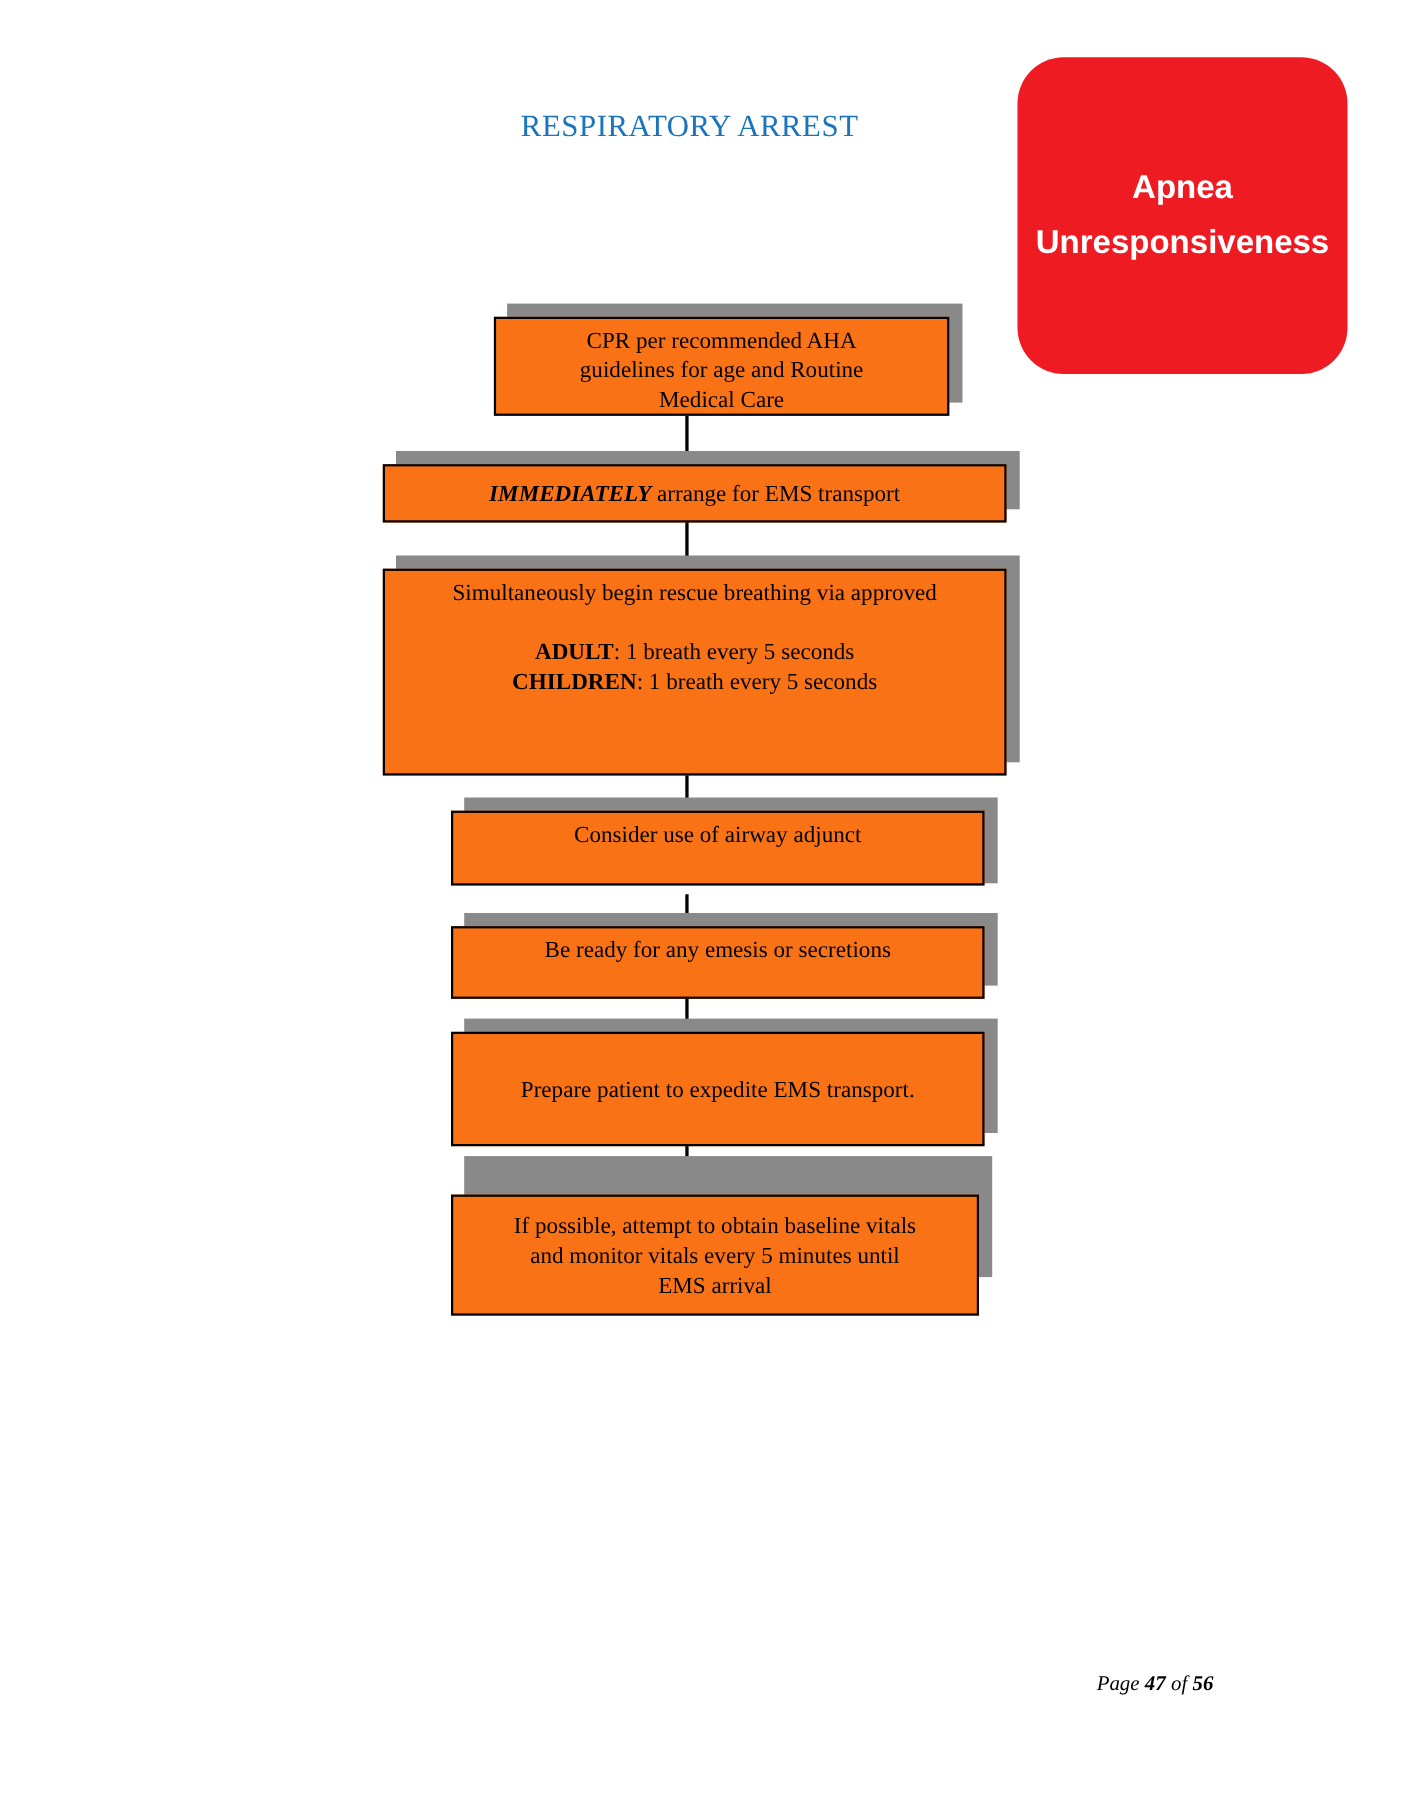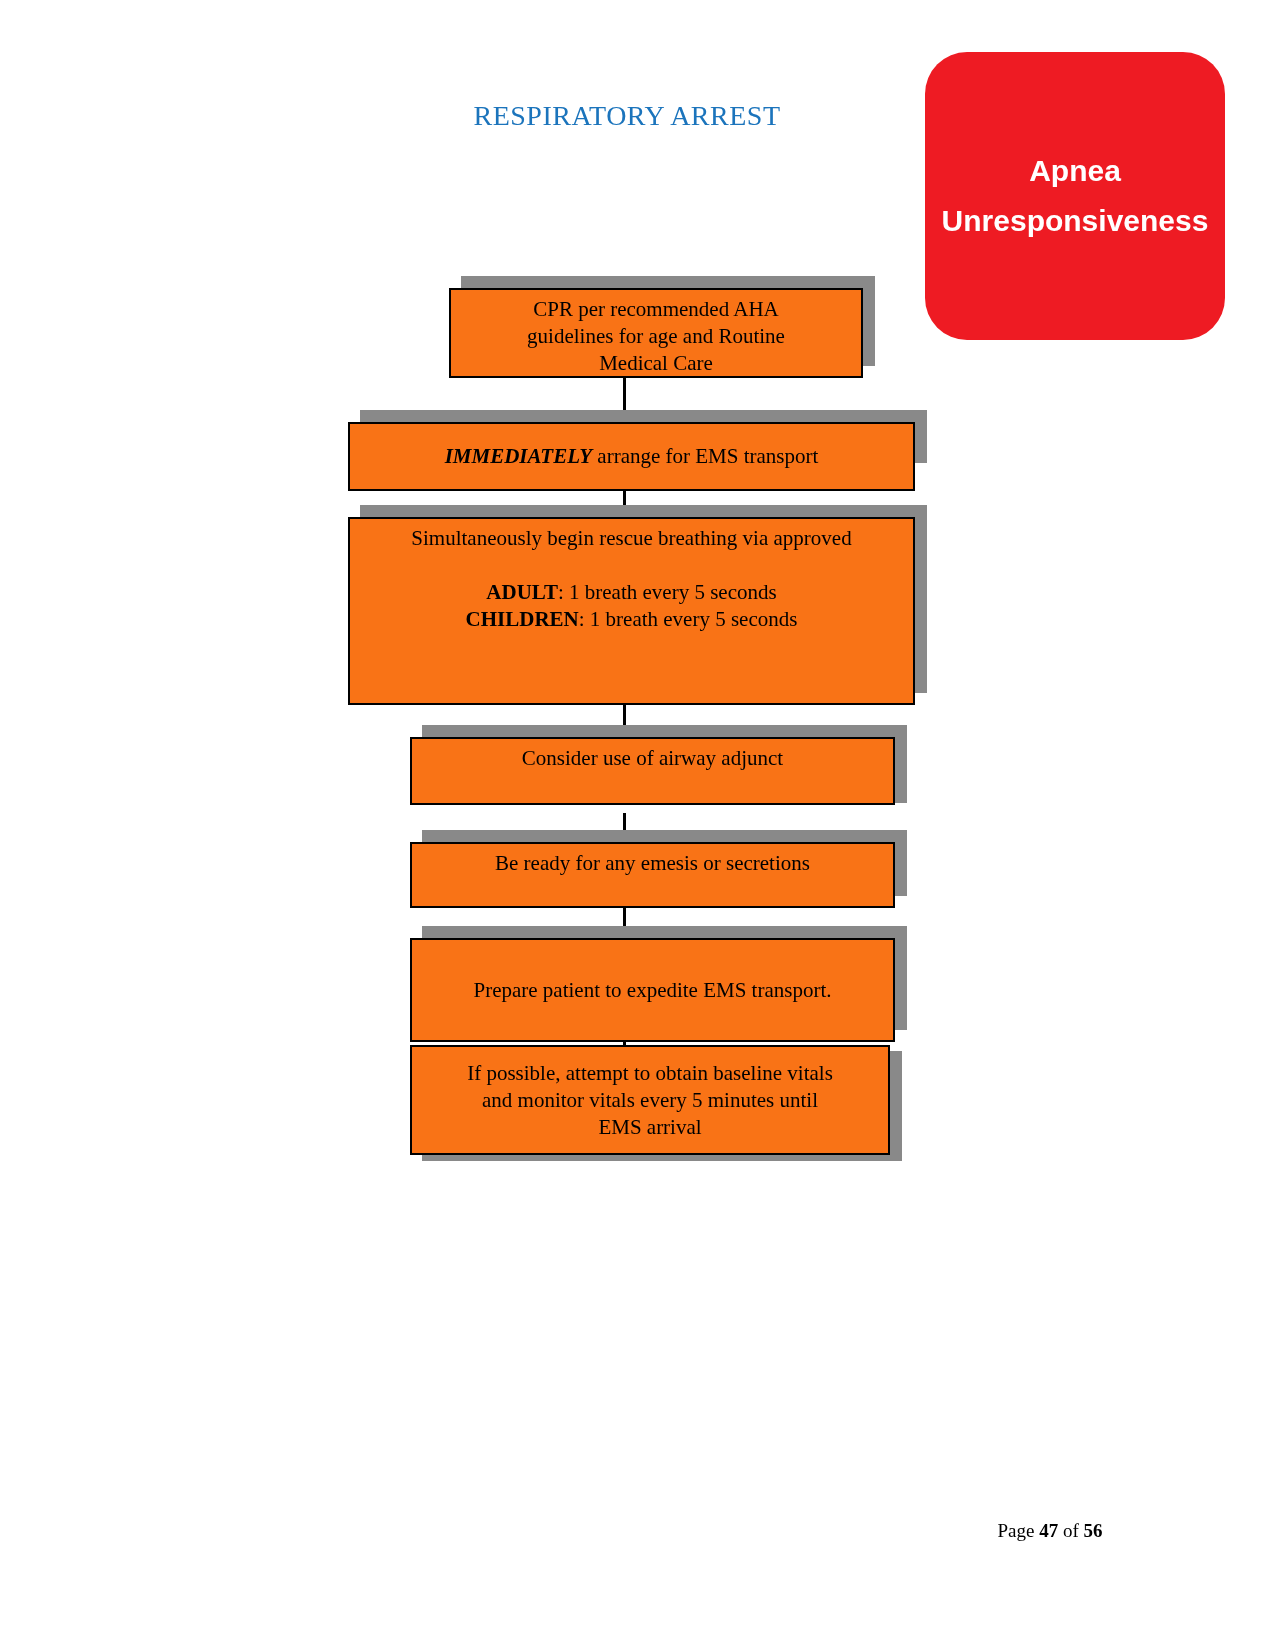--- a/index.html
+++ b/index.html
@@ -72,49 +72,50 @@
   .fbox .inner { width: 100%; }
   .pad-top { padding-top: 6px; }
   .center-v { display: flex; align-items: center; justify-content: center; }
   .b  { font-weight: bold; }
   .bi { font-weight: bold; font-style: italic; }
   .blank-line { height: 27px; }
 
   
   #box1 { left: 449px; top: 288px; width: 414px; height: 90px; }
   #sh1  { left: 461px; top: 276px; width: 414px; height: 90px; }
-  #box2 { left: 348px; top: 422px; width: 567px; height: 69px; }
+  #box2 { left: 348px; top: 422px; width: 567px; height: 53px; }
   #sh2  { left: 360px; top: 410px; width: 567px; height: 53px; }
   #box3 { left: 348px; top: 517px; width: 567px; height: 188px; }
   #sh3  { left: 360px; top: 505px; width: 567px; height: 188px; }
   #box4 { left: 410px; top: 737px; width: 485px; height: 68px; }
   #sh4  { left: 422px; top: 725px; width: 485px; height: 78px; }
   #box5 { left: 410px; top: 842px; width: 485px; height: 66px; }
   #sh5  { left: 422px; top: 830px; width: 485px; height: 66px; }
   #box6 { left: 410px; top: 938px; width: 485px; height: 104px; }
   #sh6  { left: 422px; top: 926px; width: 485px; height: 104px; }
-  #box7 { left: 410px; top: 1045px; width: 480px; height: 110px; }
+  #box7 { left: 410px; top: 1086px; width: 480px; height: 110px; }
   #sh7  { left: 422px; top: 1051px; width: 480px; height: 110px; }
 
   #c1 { top: 376px;  height: 48px; }
   #c2 { top: 473px;  height: 46px; }
   #c3 { top: 703px;  height: 36px; }
   #c4 { top: 813px;  height: 31px; }
   #c5 { top: 906px;  height: 34px; }
   #c6 { top: 1040px; height: 25px; }
 
   .footer {
     position: absolute;
     left: 940px;
     top: 1520px;
     width: 220px;
     text-align: center;
     font-size: 19px;
     font-family: "Liberation Serif", serif;
     color: #000;
+    font-style: italic;
   }
 </style>
 </head>
 <body>
 
 <div class="page">
 
   <h1 class="title">RESPIRATORY ARREST</h1>
 
   <div class="callout">

